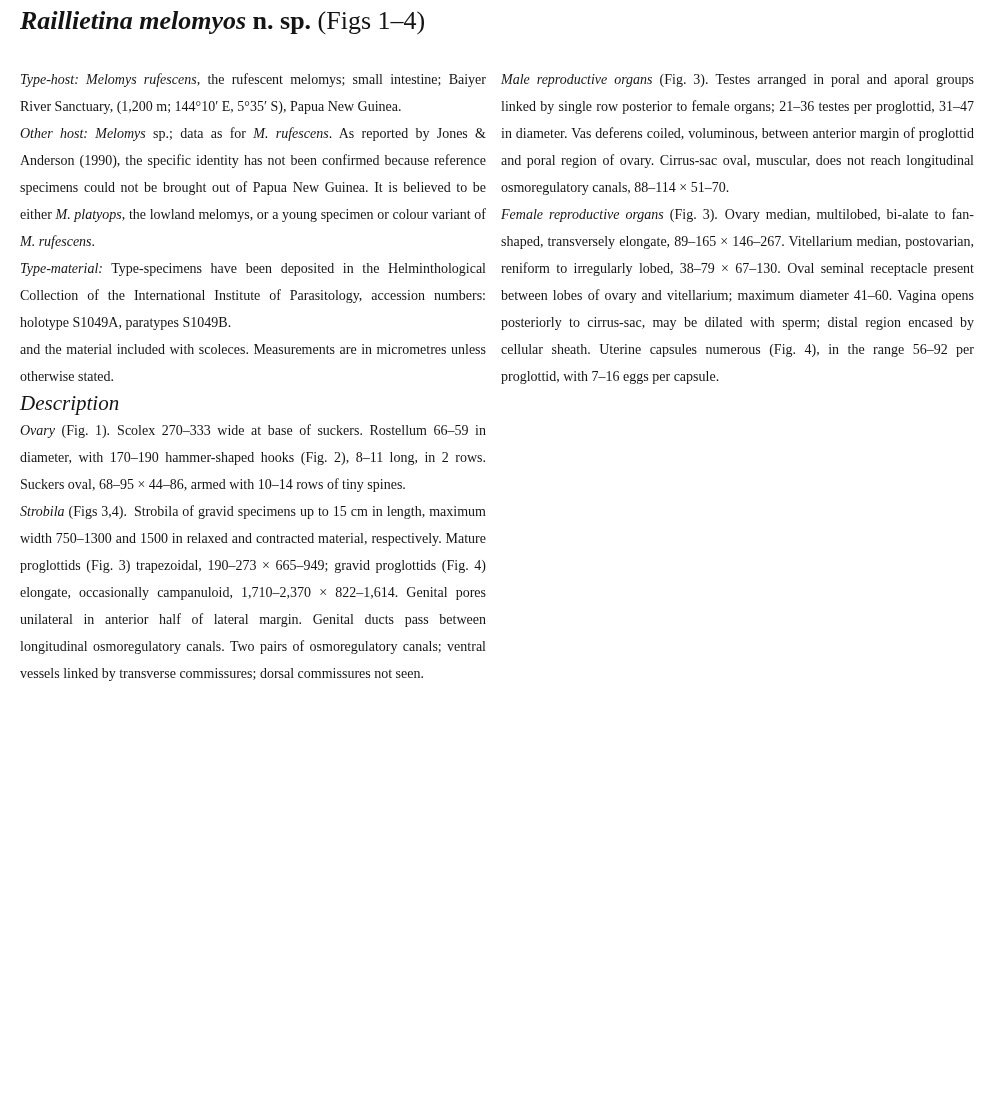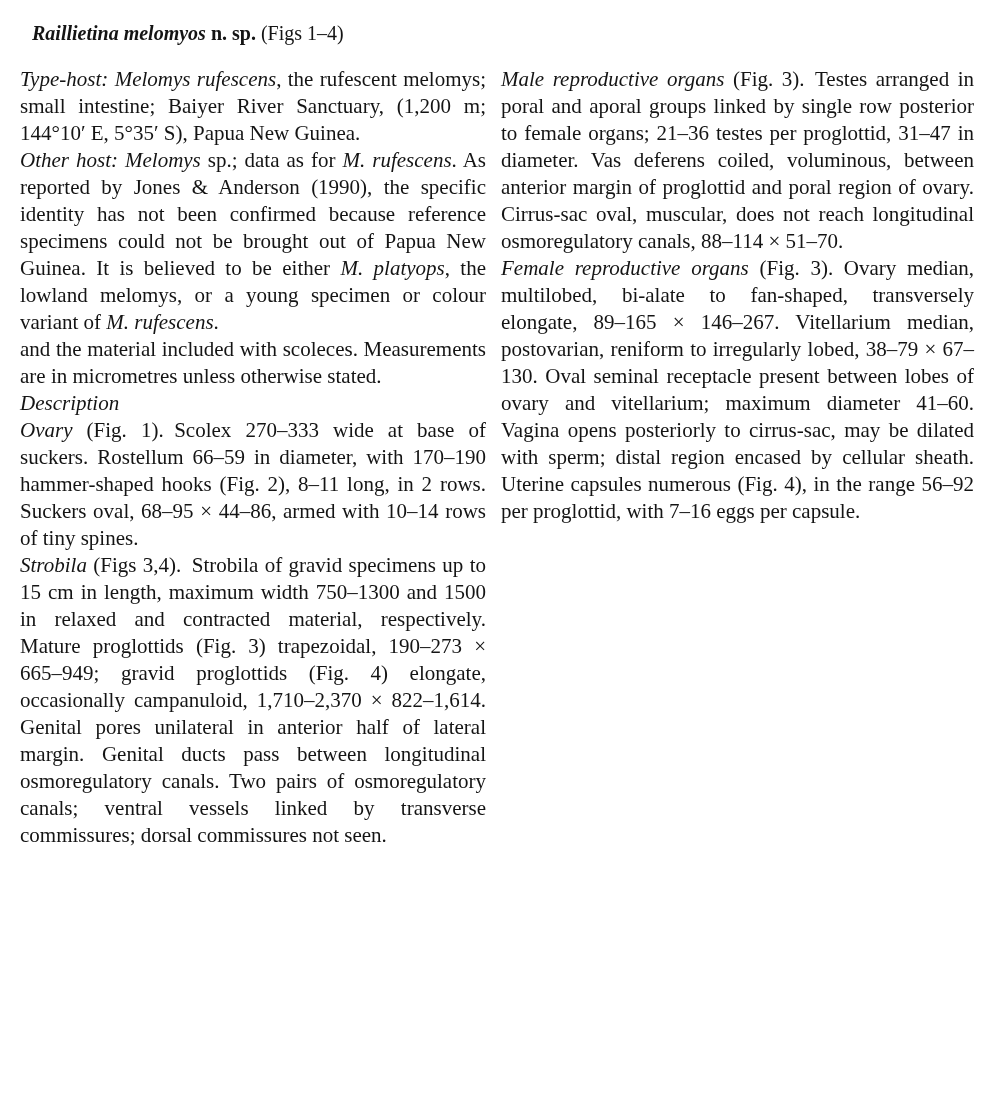--- a/index.html
+++ b/index.html
@@ -14,42 +14,42 @@
     background: #ffffff;
     color: #141414;
     font-family: "Liberation Serif", "DejaVu Serif", serif;
     overflow: hidden;
   }
   .title {
     position: absolute;
     left: 20px;
     top: 8px;
     width: 700px;
-    font-size: 20px;
+    font-size: 26px;
     line-height: 26px;
-    margin: 12px;
+    margin: 0;
     font-weight: normal;
     white-space: nowrap;
     font-family: Liberation Serif, serif;
   }
   .col {
     position: absolute;
     top: 66px;
   }
   .col-left {
     left: 20px;
     width: 466px;
   }
   .col-right {
     left: 501px;
     width: 473px;
   }
   p.para {
     margin: 0;
-    font-size: 21px;
+    font-size: 14px;
     line-height: 27px;
     text-align: justify;
     font-family: Liberation Serif, serif;
   }
   p.heading {
     margin: 0;
     font-size: 21px;
     line-height: 27px;
     text-align: left;
   }
@@ -60,20 +60,21 @@
 </head>
 <body>
 
 <div class="page">
 
   <h1 class="title"><span style="font-style: italic; font-weight: bold;">Raillietina melomyos</span><span style="font-weight: bold;"> n. sp. </span><span>(Figs 1–4)</span></h1>
 
   <div class="col col-left">
     <p class="para"><span style="font-style: italic;">Type-host: Melomys rufescens</span><span>, the rufescent melomys; small intestine; Baiyer River Sanctuary, (1,200 m; 144°10′ E, 5°35′ S), Papua New Guinea.</span></p>
     <p class="para"><span style="font-style: italic;">Other host: Melomys</span><span> sp.; data as for </span><span style="font-style: italic;">M. rufescens</span><span>. As reported by Jones &amp; Anderson (1990), the specific identity has not been confirmed because reference specimens could not be brought out of Papua New Guinea. It is believed to be either </span><span style="font-style: italic;">M. platyops</span><span>, the lowland melomys, or a young specimen or colour variant of </span><span style="font-style: italic;">M. rufescens</span><span>.</span></p>
+    <p class="para gap-sm"><span style="font-style: italic;">Type-material:</span><span> Type-specimens have been deposited in the Helminthological Collection of the International Institute of Parasitology, accession numbers: holotype S1049A, paratypes S1049B.</span></p>
     <p class="para gap-md"><span>and the material included with scoleces. Measurements are in micrometres unless otherwise stated.</span></p>
     <p class="heading gap-md"><span style="font-style: italic; text-align: center;">Description</span></p>
     <p class="para gap-md"><span style="font-style: italic;">Ovary</span><span> (Fig. 1). Scolex 270–333 wide at base of suckers. Rostellum 66–59 in diameter, with 170–190 hammer-shaped hooks (Fig. 2), 8–11 long, in 2 rows. Suckers oval, 68–95 × 44–86, armed with 10–14 rows of tiny spines.</span></p>
     <p class="para gap-md"><span style="font-style: italic;">Strobila</span><span> (Figs 3,4). Strobila of gravid specimens up to 15 cm in length, maximum width 750–1300 and 1500 in relaxed and contracted material, respectively. Mature proglottids (Fig. 3) trapezoidal, 190–273 × 665–949; gravid proglottids (Fig. 4) elongate, occasionally campanuloid, 1,710–2,370 × 822–1,614. Genital pores unilateral in anterior half of lateral margin. Genital ducts pass between longitudinal osmoregulatory canals. Two pairs of osmoregulatory canals; ventral vessels linked by transverse commissures; dorsal commissures not seen.</span></p>
   </div>
 
   <div class="col col-right">
     <p class="para"><span style="font-style: italic;">Male reproductive organs</span><span> (Fig. 3). Testes arranged in poral and aporal groups linked by single row posterior to female organs; 21–36 testes per proglottid, 31–47 in diameter. Vas deferens coiled, voluminous, between anterior margin of proglottid and poral region of ovary. Cirrus-sac oval, muscular, does not reach longitudinal osmoregulatory canals, 88–114 × 51–70.</span></p>
     <p class="para gap-sm"><span style="font-style: italic;">Female reproductive organs</span><span> (Fig. 3). Ovary median, multilobed, bi-alate to fan-shaped, transversely elongate, 89–165 × 146–267. Vitellarium median, postovarian, reniform to irregularly lobed, 38–79 × 67–130. Oval seminal receptacle present between lobes of ovary and vitellarium; maximum diameter 41–60. Vagina opens posteriorly to cirrus-sac, may be dilated with sperm; distal region encased by cellular sheath. Uterine capsules numerous (Fig. 4), in the range 56–92 per proglottid, with 7–16 eggs per capsule.</span></p>
   </div>

